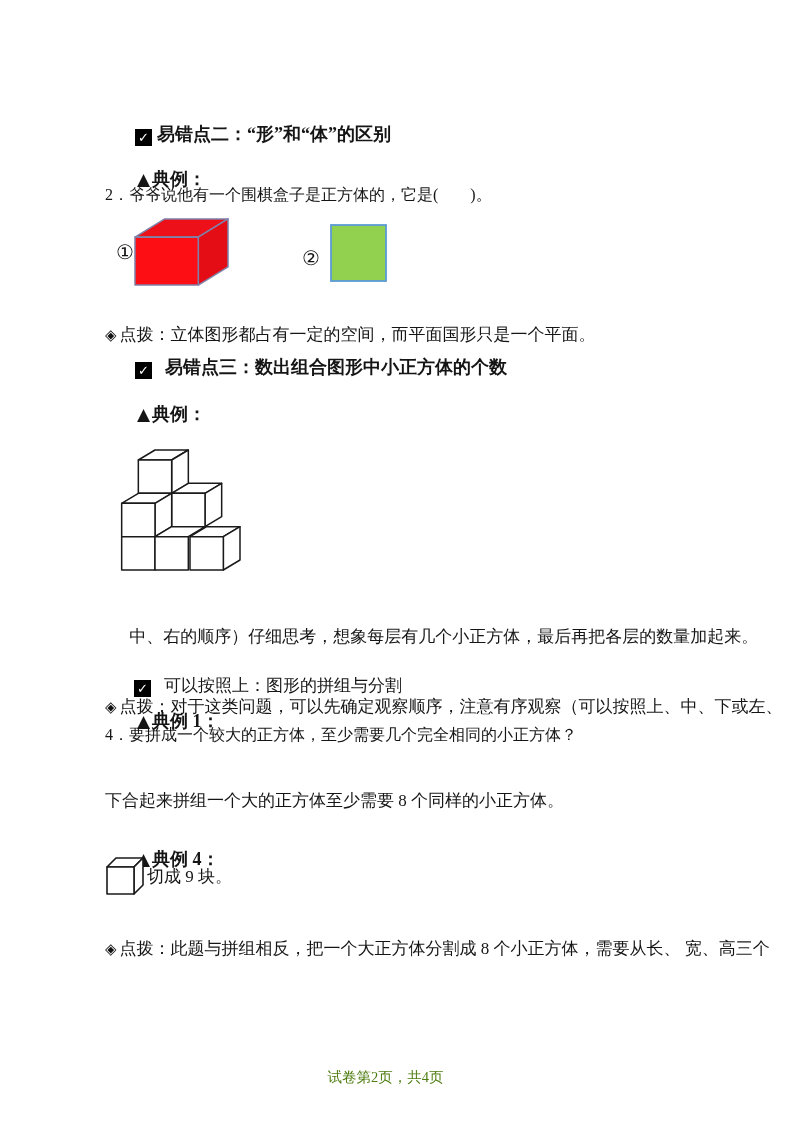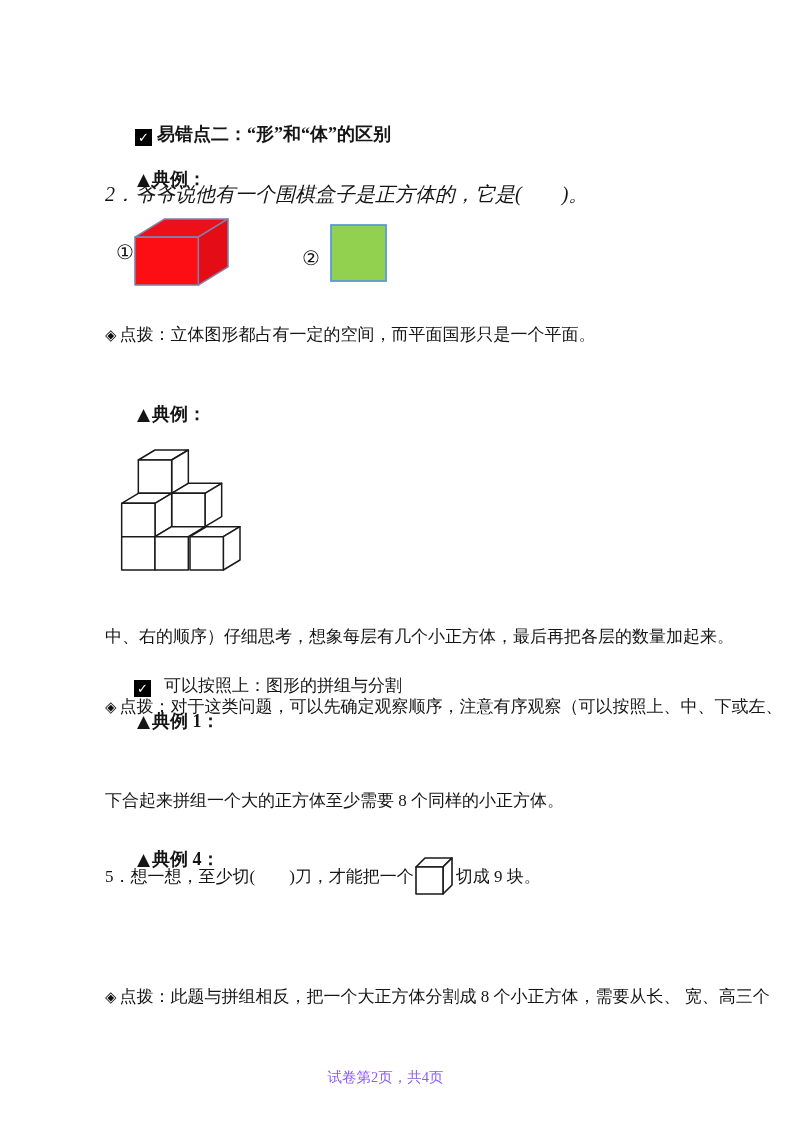--- a/index.html
+++ b/index.html
@@ -17,29 +17,29 @@
   .heading.regular{font-weight:400;font-size:17px;}
   .cb{
     display:inline-block;width:17px;height:17px;background:#000;color:#fff;
     font-size:13px;line-height:17px;text-align:center;vertical-align:-2px;
     font-family:"DejaVu Sans",sans-serif;
   }
   .cb.tight{margin-right:5px;}
   .cb.gap{margin-right:13px;}
   .ex{font-size:18px;font-weight:700;line-height:22px;}
   .tri{font-size:17px;margin-right:2px;font-family:"DejaVu Sans",sans-serif;}
-  .para{font-size:20px;line-height:21px;font-style:italic;}
-  .hint .line{font-size:17px;line-height:34px;height:34px;}
+  .para{font-size:16px;line-height:21px;}
+  .hint .line{font-size:17px;line-height:34px;height:34px;text-align:center;}
   .dia{font-size:15px;margin-right:3px;font-family:"DejaVu Sans",sans-serif;color:#111;}
   .circnum{font-size:20px;line-height:22px;}
   .q5row{display:flex;align-items:center;font-size:17px;white-space:pre;}
   .q5row svg{margin:0 1px;}
   .footer{
     position:absolute;left:0;top:1068px;width:771px;
-    text-align:center;font-size:14.5px;color:#8b5cf6;
+    text-align:center;font-size:14.5px;color:#4d7c0f;
   }
   svg.figure{position:absolute;display:block;}
 </style>
 </head>
 <body>
 
 <div class="page">
 
   <div class="abs heading" style="left:117px;top:101px">
     <span class="cb tight">✓</span><span>易错点二：“形”和“体”的区别</span>
@@ -62,20 +62,23 @@
   <div class="abs circnum" style="left:302px;top:247px">②</div>
 
   <svg class="figure" style="left:330px;top:224px" width="57" height="58" viewBox="0 0 57 58">
     <rect x="1" y="1" width="55" height="56" stroke-width="1.8" fill="#92d050" stroke="#5b9bd5"></rect>
   </svg>
 
   <div class="abs hint" style="left:105px;top:282px">
     <div class="line"><span class="dia">◈</span><span>点拨：</span><span>立体图形都占有一定的空间，而平面国形只是一个平面。</span></div>
   </div>
 
+  <div class="abs heading" style="left:117px;top:334px">
+    <span class="cb gap">✓</span><span>易错点三：数出组合图形中小正方体的个数</span>
+  </div>
 
   <div class="abs ex" style="left:119px;top:381px">
     <span class="tri">▲</span><span>典例：</span>
   </div>
 
 
   <svg class="figure" style="left:110px;top:440px" width="160" height="140" viewBox="0 0 480 420" fill="#ffffff" stroke-width="4.5" stroke-linejoin="round" stroke="#1a1a1a">
 
     <g>
       <polygon points="85,60 135,30 235,30 185,60"></polygon>
@@ -115,36 +118,37 @@
   </div>
 
   <div class="abs heading regular" style="left:117px;top:653px">
     <span class="cb gap">✓</span><span>可以按照上：图形的拼组与分割</span>
   </div>
 
   <div class="abs ex" style="left:119px;top:688px">
     <span class="tri">▲</span><span>典例 1：</span>
   </div>
 
+  <div class="abs para" style="left:105px;top:724px">4．要拼成一个较大的正方体，至少需要几个完全相同的小正方体？</div>
 
   <div class="abs hint" style="left:105px;top:748px">
     <div class="line">下合起来拼组一个大的正方体至少需要 8 个同样的小正方体。</div>
   </div>
 
   <div class="abs ex" style="left:119px;top:826px">
     <span class="tri">▲</span><span>典例 4：</span>
   </div>
 
   <div class="abs q5row" style="left:105px;top:857px">
-    <span>5．想一想，至少切(        )刀，才能把一个</span><svg width="40" height="38" viewBox="0 0 40 38" fill="#ffffff" stroke-width="1.6" stroke-linejoin="round" stroke="#1a1a1a">
+    <svg width="40" height="38" viewBox="0 0 40 38" fill="#ffffff" stroke-width="1.6" stroke-linejoin="round" stroke="#1a1a1a">
       <polygon points="1,10 10,1 37,1 28,10"></polygon>
       <polygon points="28,10 37,1 37,28 28,37"></polygon>
       <polygon points="1,10 28,10 28,37 1,37"></polygon>
     </svg><span>切成 9 块。</span>
   </div>
 
-  <div class="abs hint" style="left:105px;top:944px">
+  <div class="abs hint" style="left:105px;top:896px">
     <div class="line"><span class="dia">◈</span><span>点拨：</span><span>此题与拼组相反，把一个大正方体分割成 8 个小正方体，需要从长、 宽、高三个</span></div>
   </div>
 
   <div class="footer">试卷第2页，共4页</div>
 
 </div>
 
 </body></html>

